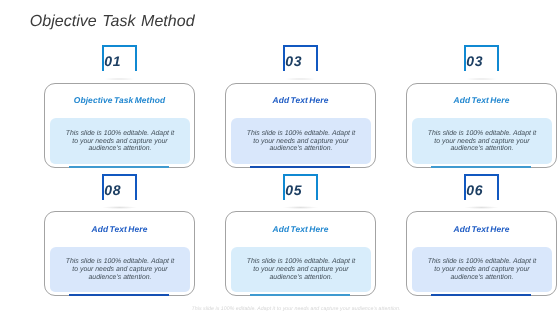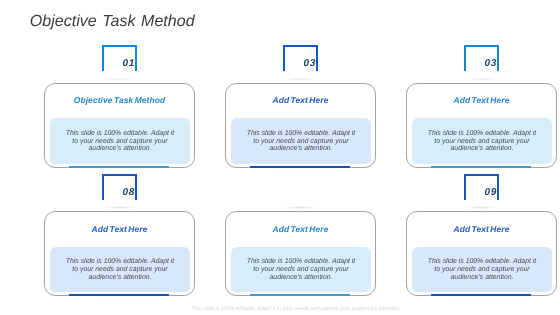--- a/index.html
+++ b/index.html
@@ -3,22 +3,22 @@
 <meta charset="utf-8">
 <style>
   html,body{margin:0;padding:0;}
   body{width:560px;height:315px;background:#ffffff;font-family:"Liberation Sans",sans-serif;overflow:hidden;position:relative;-webkit-font-smoothing:antialiased;text-rendering:geometricPrecision;}
   .slide{position:absolute;left:16px;top:0;width:560px;height:315px;font-style:italic;}
   .page-title{position:absolute;left:13.8px;top:13.3px;font-size:16px;color:#3b3b3b;white-space:nowrap;letter-spacing:0.02px;word-spacing:1.1px;}
   .grid{position:absolute;left:0;top:0;width:560px;height:315px;}
 
   .numbox{position:absolute;width:35px;height:25.8px;box-sizing:border-box;
           border:2.8px solid #1089d2;border-bottom:none;background:#fff;}
-  .numbox .num{position:absolute;left:0;right:0;bottom:1.9px;text-align:right;
-          font-size:10px;font-weight:bold;color:#1d3f63;letter-spacing:0.55px;text-indent:0.55px;}
+  .numbox .num{position:absolute;left:0;right:0;bottom:1.9px;text-align:left;
+          font-size:14px;font-weight:bold;color:#1d3f63;letter-spacing:0.55px;text-indent:0.55px;}
   .numshadow{position:absolute;width:35px;height:2.4px;border-radius:50%;
           background:radial-gradient(ellipse at center, rgba(0,0,0,0.12) 0%, rgba(0,0,0,0) 70%);}
 
   .card{position:absolute;box-sizing:border-box;width:150.6px;height:85px;
         border:0.8px solid #a3a3a3;border-radius:11px;background:#fff;overflow:hidden;}
   .card-title{position:absolute;left:0;right:0;top:11.9px;text-align:center;
         font-size:8.45px;font-weight:bold;color:#2e8bd0;white-space:nowrap;letter-spacing:0.1px;word-spacing:-1.1px;}
   .panel{position:absolute;left:4.5px;right:3.5px;top:34.8px;height:45.6px;border-radius:6px 6px 5px 5px;background:#d8edfb;}
   .panel .line{text-align:center;font-size:6.9px;line-height:7.7px;color:#414e58;white-space:nowrap;}
   .panel .lines{position:absolute;left:0;right:0;top:11.6px;}
@@ -87,34 +87,37 @@
         <div class="card-title" style="color: rgb(31, 92, 196);">Add Text Here</div>
         <div class="panel" style="background: rgb(217, 231, 251);">
           <div class="lines">
             <div class="line">This slide is 100% editable. Adapt it</div>
             <div class="line">to your needs and capture your</div>
             <div class="line">audience's attention.</div>
           </div>
         </div>
       </div>
       <div class="numshadow" style="left: 266.8px; top: 206.4px;"></div>
+      <div class="numbox" style="left: 266.8px; top: 173.8px; border-color: rgb(16, 137, 210);">
+        <div class="num">05</div>
+      </div>
       <div class="accent-bar" style="background: rgb(63, 154, 208); left: 234.2px; top: 294.2px;"></div>
       <div class="card" style="left: 209.2px; top: 211px;">
         <div class="card-title" style="color: rgb(35, 136, 208);">Add Text Here</div>
         <div class="panel" style="background: rgb(216, 237, 251);">
           <div class="lines">
             <div class="line">This slide is 100% editable. Adapt it</div>
             <div class="line">to your needs and capture your</div>
             <div class="line">audience's attention.</div>
           </div>
         </div>
       </div>
       <div class="numshadow" style="left: 447.8px; top: 206.4px;"></div>
       <div class="numbox" style="left: 447.8px; top: 173.8px; border-color: rgb(17, 88, 192);">
-        <div class="num">09</div>
+        <div class="num">06</div>
       </div>
       <div class="accent-bar" style="background: rgb(21, 80, 180); left: 415.2px; top: 294.2px;"></div>
       <div class="card" style="left: 390.2px; top: 211px;">
         <div class="card-title" style="color: rgb(31, 92, 196);">Add Text Here</div>
         <div class="panel" style="background: rgb(217, 231, 251);">
           <div class="lines">
             <div class="line">This slide is 100% editable. Adapt it</div>
             <div class="line">to your needs and capture your</div>
             <div class="line">audience's attention.</div>
           </div>

